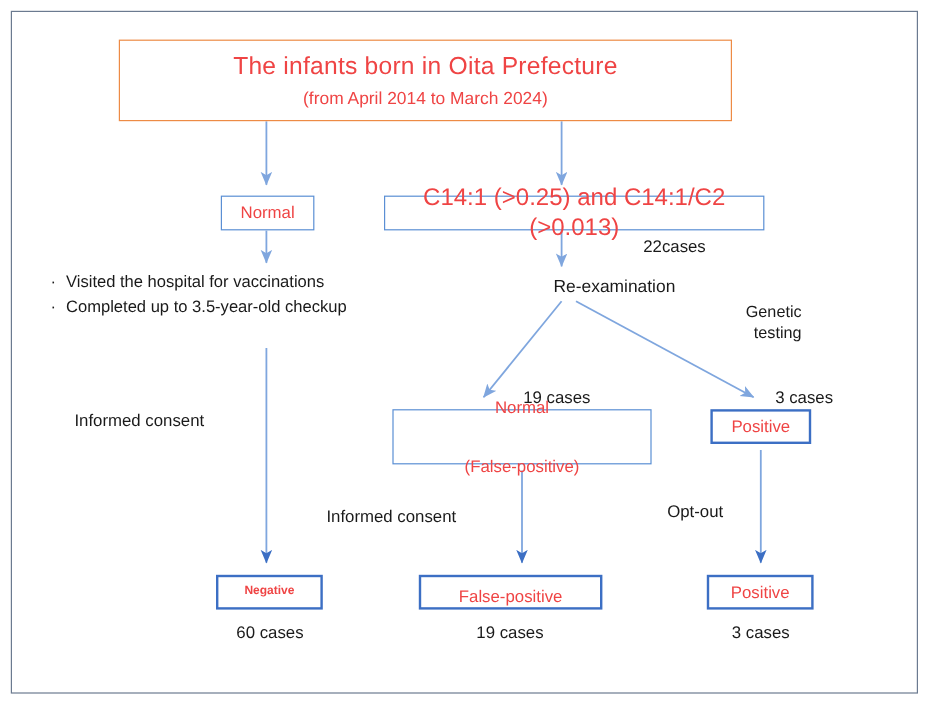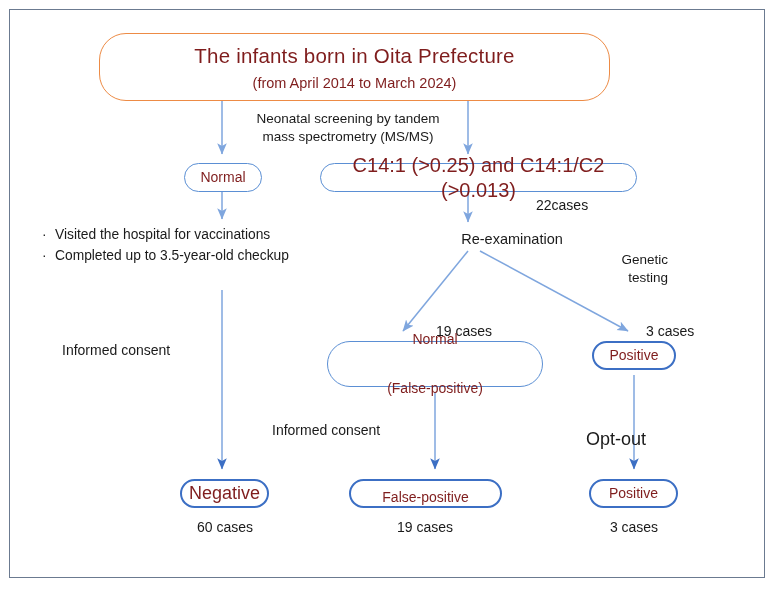--- a/index.html
+++ b/index.html
@@ -19,24 +19,23 @@
     background:#ffffff;
   }
   .node{
     position:absolute;
     box-sizing:border-box;
     display:flex;
     flex-direction:column;
     align-items:center;
     justify-content:center;
     background:#ffffff;
-    color:#7f1d1d;
+    color:#ef4444;
     text-align:center;
     line-height:1.22;
-    border-radius:27px;
   }
   .node-title{display:block;}
   .node-sub{display:block;margin-top:32px;}
   
   #box-cohort{
     left:99px;top:33px;width:511px;height:68px;
     border:1.6px solid #ED8B45;
     padding-top:2px;
   }
   #box-cohort .node-title{font-size:20.5px;letter-spacing:.2px;}
@@ -59,21 +58,22 @@
   }
   
   #box-positive-mid{
     left:592px;top:341px;width:84px;height:29px;
     border:2.2px solid #3C6FC4;
     font-size:14px;
   }
   #box-negative{
     left:180px;top:479px;width:89px;height:29px;
     border:2.2px solid #3C6FC4;
-    font-size:18px;
+    font-size:10px;
+    font-weight:bold;
   }
   #box-falsepos-bot{
     left:349px;top:479px;width:153px;height:29px;
     border:2.2px solid #3C6FC4;
     font-size:14px;
     justify-content:flex-end;
   }
   #box-positive-bot{
     left:589px;top:479px;width:89px;height:29px;
     border:2.2px solid #3C6FC4;
@@ -88,21 +88,21 @@
     text-align:center;
   }
   #lbl-screening{left:238px;top:110px;width:220px;}
   #lbl-22cases{left:536px;top:196px;width:90px;text-align:left;font-size:14px;}
   #lbl-reexam{left:437px;top:230px;width:150px;font-size:14.5px;}
   #lbl-genetic{left:578px;top:251px;width:90px;text-align:right;}
   #lbl-19cases-mid{left:436px;top:322px;width:80px;text-align:left;font-size:14px;}
   #lbl-3cases-mid{left:646px;top:322px;width:80px;text-align:left;font-size:14px;}
   #lbl-consent-left{left:62px;top:341px;width:150px;text-align:left;font-size:14px;}
   #lbl-consent-mid{left:272px;top:421px;width:150px;text-align:left;font-size:14px;}
-  #lbl-optout{left:556px;top:428px;width:90px;text-align:right;font-size:18px;}
+  #lbl-optout{left:556px;top:417px;width:90px;text-align:left;font-size:14px;}
   #lbl-30cases{left:180px;top:518px;width:90px;font-size:14px;}
   #lbl-19cases-bot{left:380px;top:518px;width:90px;font-size:14px;}
   #lbl-3cases-bot{left:589px;top:518px;width:90px;font-size:14px;}
   #bullets{
     position:absolute;
     left:42px;top:224px;width:300px;
     font-size:13.8px;line-height:1.55;color:#1a1a1a;
   }
   #bullets div{display:flex;}
   #bullets .bullet-dot{width:13px;flex:none;}
@@ -134,22 +134,20 @@
       <line x1="435" y1="392" x2="435" y2="469" marker-end="url(#ah-dark)"></line>
       <line x1="634" y1="375" x2="634" y2="469" marker-end="url(#ah-dark)"></line>
     </g>
   </svg>
 
   <div class="node" id="box-cohort">
     <span class="node-title">The infants born in Oita Prefecture</span>
     <span class="node-sub">(from April 2014 to March 2024)</span>
   </div>
 
-  <div class="label" id="lbl-screening">Neonatal screening by tandem
-mass spectrometry (MS/MS)</div>
 
   <div class="node" id="box-normal">
     <span>Normal</span>
   </div>
 
   <div class="node" id="box-criteria">
     <span>C14:1 (&gt;0.25) and  C14:1/C2 (&gt;0.013)</span>
   </div>
 
   <div class="label" id="lbl-22cases">22cases</div>

